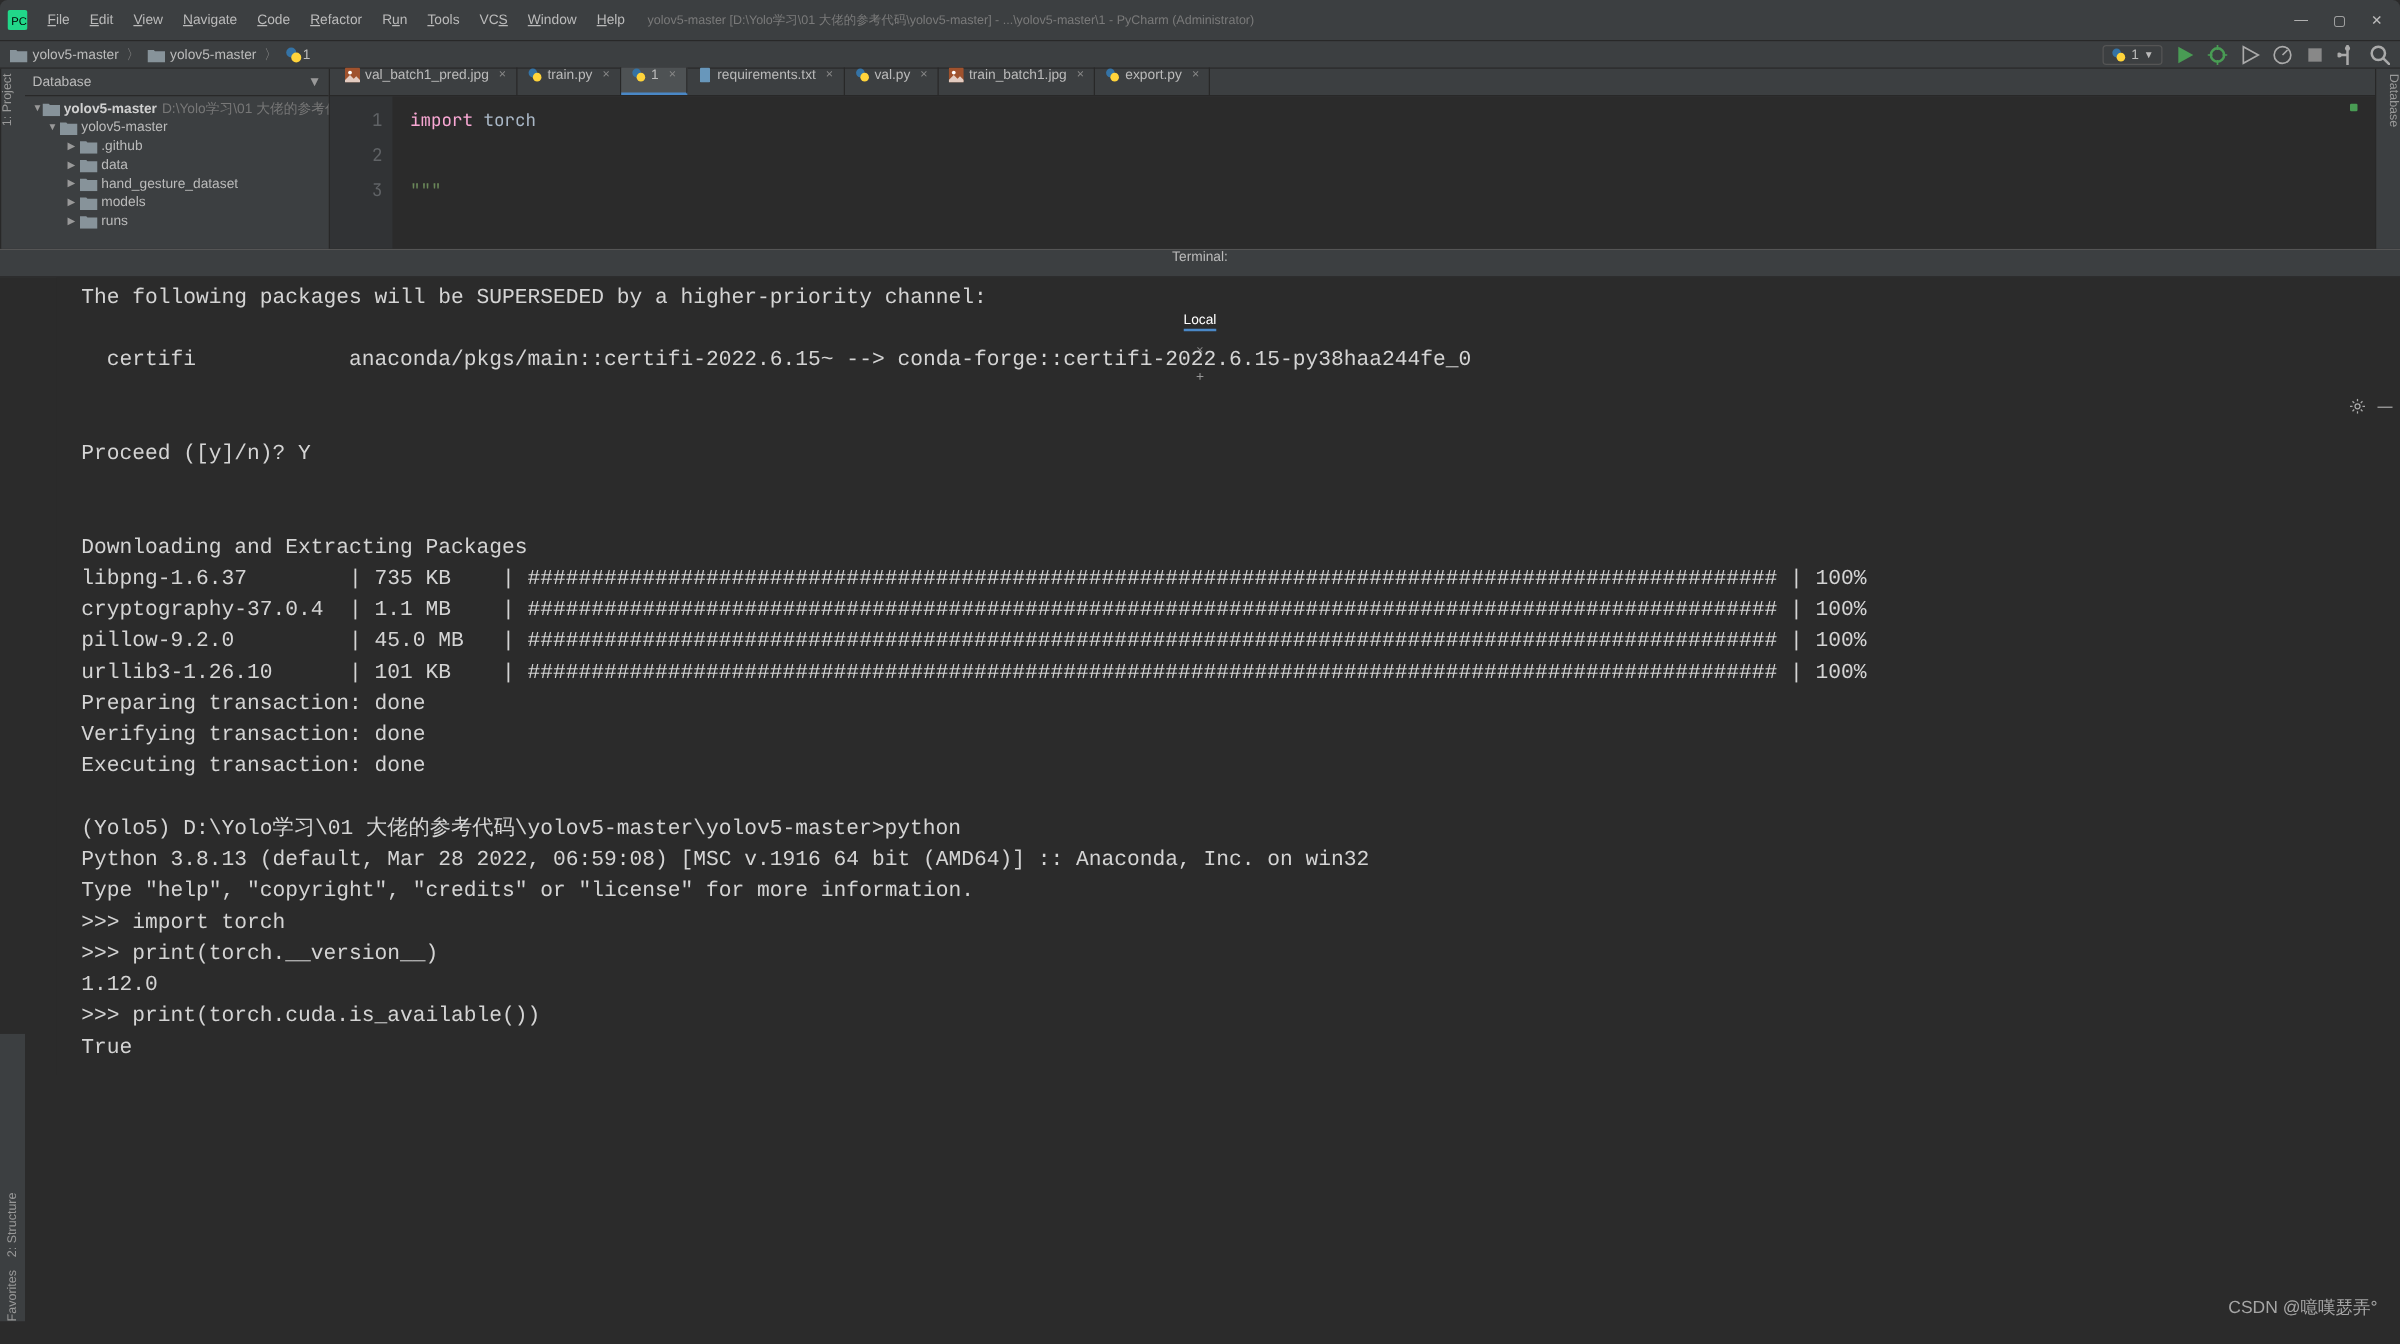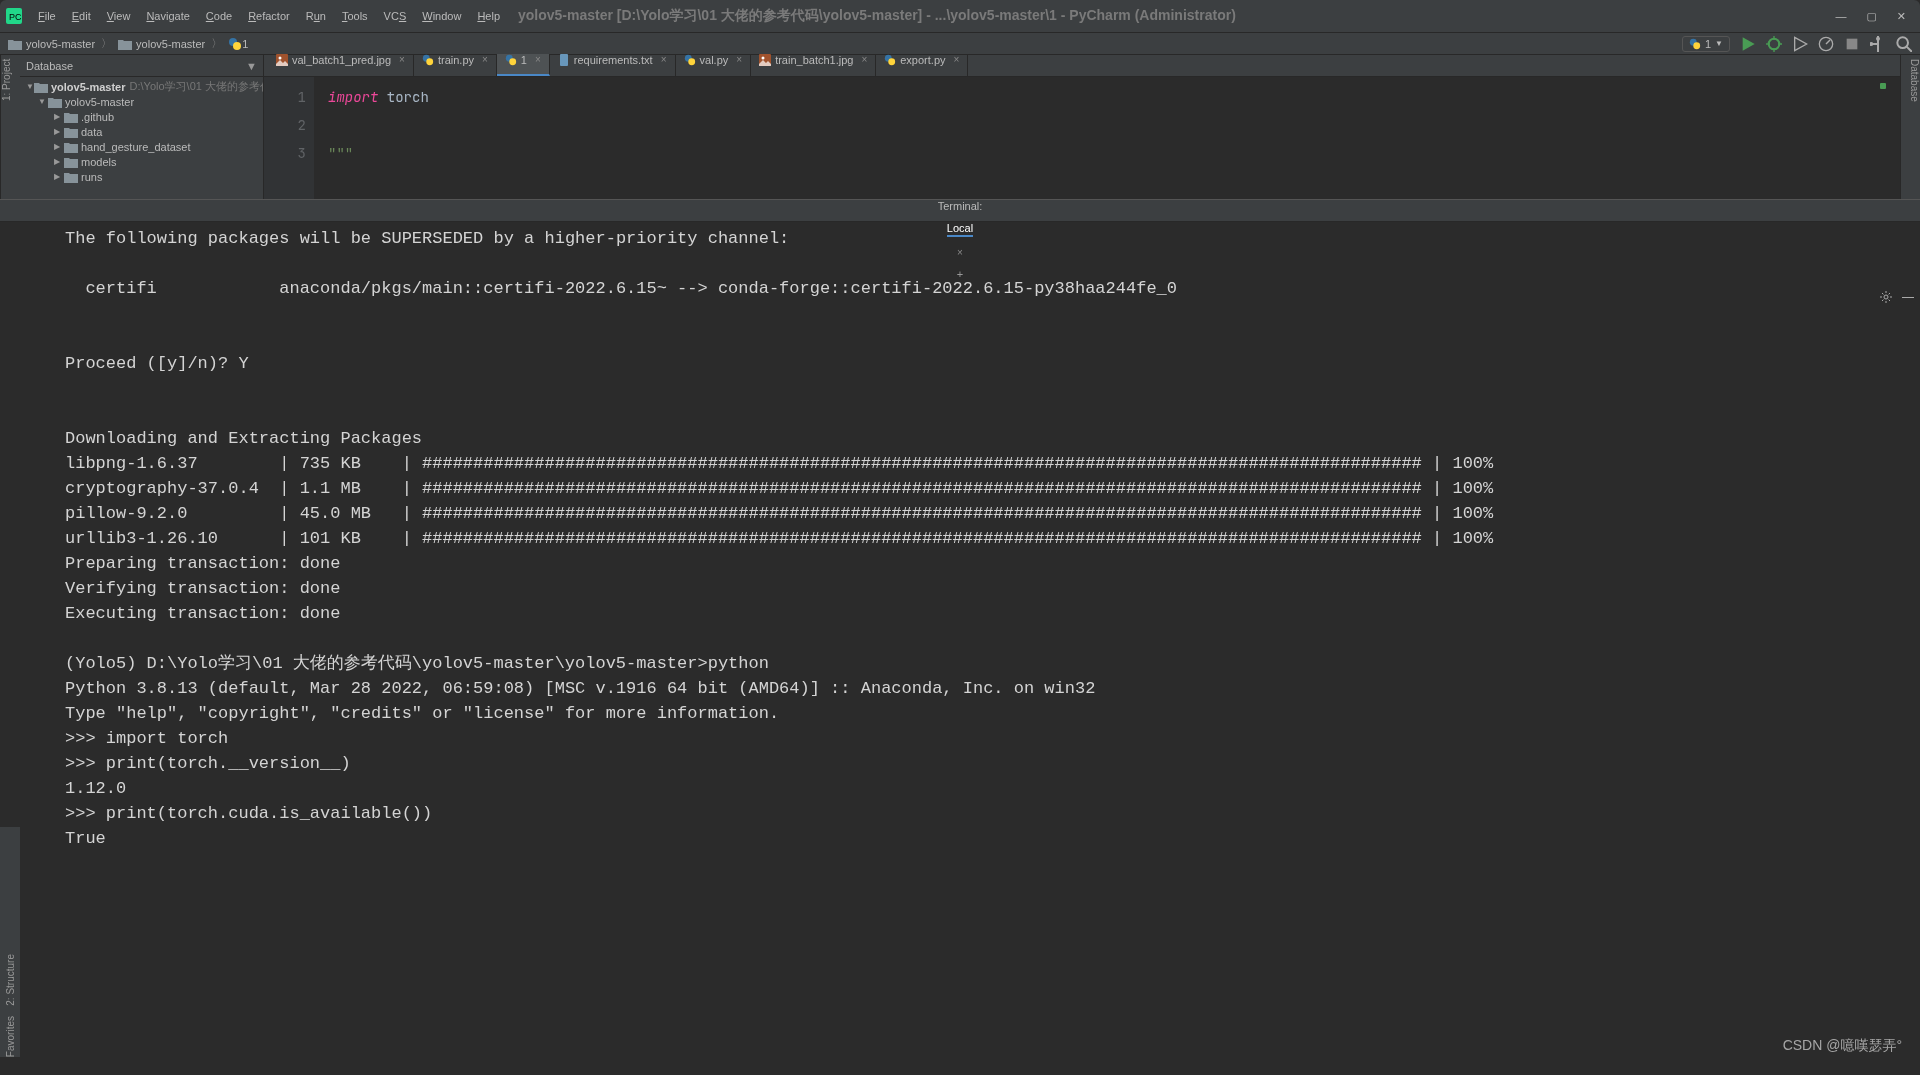--- a/index.html
+++ b/index.html
@@ -1,21 +1,21 @@
 <!DOCTYPE html>
 <html><head>
 <meta charset="utf-8">
 <style>
 * { margin: 0; padding: 0; box-sizing: border-box; }
 body { font-family: "Segoe UI", Arial, sans-serif; background: #2b2b2b; color: #bbb; font-size: 12px; overflow: hidden; width: 1920px; height: 1075px; border-radius: 6px; }
 .menubar { height: 26px; background: #3c3f41; display: flex; align-items: center; padding: 16px 6px; border-bottom: 1px solid #282828; font-size: 11px; }
 .menubar .logo { width: 16px; height: 16px; margin-right: 8px; display: inline-flex; }
 .menubar .menu-item { padding: 0 8px; cursor: pointer; color: #bbb; }
 .menubar .menu-item u { text-decoration: underline; }
-.menubar .title { margin-left: 10px; color: #7a7a7a; font-size: 14px; font-weight: bold; }
+.menubar .title { margin-left: 10px; color: #7a7a7a; font-size: 10px; }
 .menubar .win-controls { margin-left: auto; display: flex; gap: 20px; padding-right: 8px; color: #bbb; }
 .navbar { height: 22px; background: #3c3f41; display: flex; align-items: center; padding: 0 8px; border-bottom: 1px solid #282828; font-size: 11px; }
 .navbar .folder-icon { width: 14px; height: 12px; margin-right: 4px; display: inline-block; }
 .navbar .sep { margin: 0 6px; color: #888; }
 .navbar .crumb { color: #bbb; }
 .navbar .right { margin-left: auto; display: flex; align-items: center; gap: 10px; }
 .navbar .right .py-select { display:flex; align-items:center; gap:4px; background:#3c3f41; border:1px solid #555; padding:1px 6px; border-radius:3px; }
 .navbar .right .icon-btn { width: 16px; height: 16px; display:inline-flex; align-items:center; justify-content:center; cursor:pointer; }
 .body-row { display: flex; height: 144px; }
 .sidebar-left { width: 20px; background: #3c3f41; writing-mode: vertical-rl; transform: rotate(180deg); text-align: center; font-size: 10px; color:#999; display:flex; justify-content:flex-end; padding:4px 0; border-right:1px solid #282828; }
@@ -30,28 +30,28 @@
 .tree .fold { display:inline-flex; width:14px; height:12px; margin-right:3px; }
 .tree .note { color:#777; margin-left:4px; }
 .editor-area { flex:1; background:#2b2b2b; display:flex; flex-direction:column; }
 .tabs { height: 22px; background:#3c3f41; display:flex; align-items:flex-end; border-bottom:1px solid #282828; font-size:11px; padding-left:4px; }
 .tab { height:22px; display:flex; align-items:flex-start; padding:0 8px; border-right:1px solid #282828; color:#bbb; cursor:pointer; gap:4px; }
 .tab.active { background:#4e5254; border-bottom:2px solid #4a88c7; }
 .tab .close { margin-left:4px; color:#888; font-size:10px; }
 .editor { flex:1; display:flex; font-family: "JetBrains Mono","Consolas",monospace; font-size:14px; position:relative; }
 .gutter { width:50px; background:#313335; color:#606366; text-align:right; padding: 6px 8px 0 0; line-height: 28px; }
 .code { padding: 6px 0 0 14px; line-height:28px; white-space:pre; }
-.kw { color:#ec4899; font-style:italic; }
+.kw { color:#f9a8d4; }
 .ident { color:#a9b7c6; }
 .str { color:#6a8759; }
 .editor .rstripe { position:absolute; right:14px; top:6px; width:6px; height:6px; background:#499c54; border-radius:1px; }
 .sidebar-right { width: 20px; background:#3c3f41; writing-mode: vertical-rl; font-size:10px; color:#999; display:flex; justify-content:flex-start; padding:4px 0; border-left:1px solid #282828; }
 .terminal-container { border-top:1px solid #555; }
 .term-tabs { height: 22px; background:#3c3f41; display:flex; align-items:center; padding:0 6px; font-size:11px; border-bottom:1px solid #282828; gap:10px;flex-direction:column; }
-.term-tabs .term-tab { color:#bbb; cursor:pointer; }
+.term-tabs .term-tab { color:#bbb; cursor:pointer;margin-top:28px; }
 .term-tabs .term-tab.active { border-bottom:2px solid #4a88c7; color:#fff; padding-bottom:1px; }
 .term-tabs .plus { color:#999; cursor:pointer; }
 .term-tabs .right { margin-left:auto; display:flex; gap:10px; align-items:center; }
 .terminal { font-family: "Consolas","Courier New",monospace; font-size: 17px; line-height: 25px; color: #d4d4d4; padding: 4px 6px 4px 20px; white-space: pre; background:#2b2b2b; height: 638px; overflow:hidden;margin-left:45px; }
 .bottom-left-tabs { position:fixed; left:0; bottom:18px; height: 230px; width:20px; background:#3c3f41; display:flex; flex-direction:column; align-items:center; justify-content:flex-end; gap:10px; font-size:10px; color:#999; }
 .bottom-left-tabs span { writing-mode: vertical-rl; transform: rotate(180deg); }
 .watermark { position:fixed; right:18px; bottom:20px; color:#cfcfcf; font-size:14px; opacity:.75; font-family: "Microsoft YaHei", sans-serif; }
 svg { display:block; }
 </style>
 </head>

